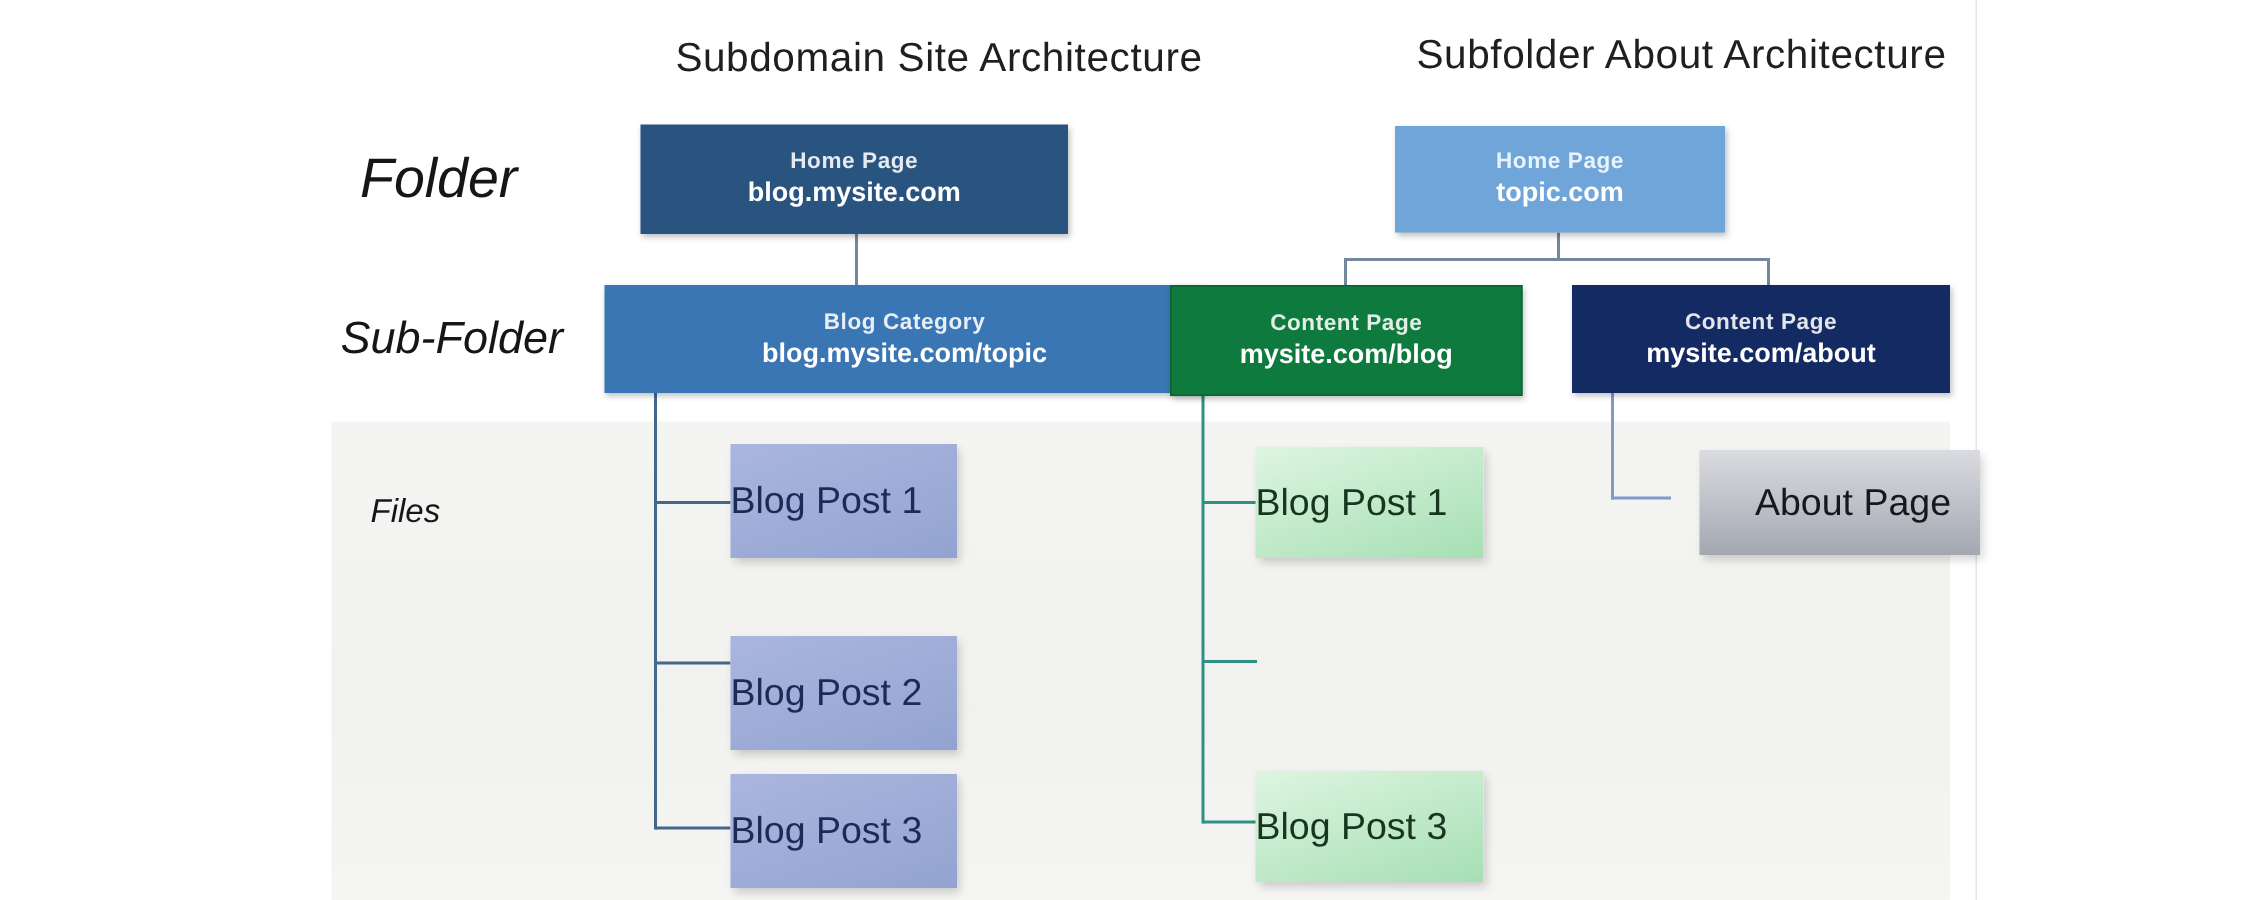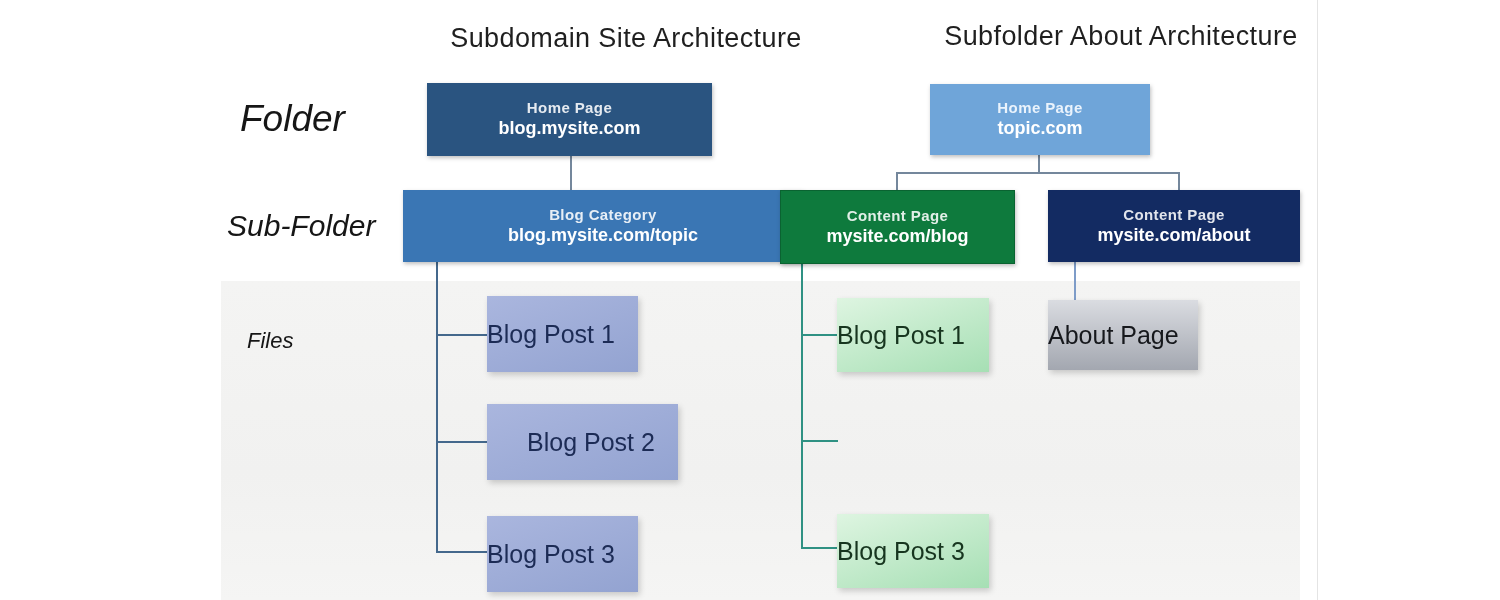--- a/index.html
+++ b/index.html
@@ -49,22 +49,23 @@
   }
   .post-left{
     left:487px;width:151px;height:76px;color:#1c2b55;
     background:linear-gradient(160deg,#aab6de 0%,#93a3d1 100%);
   }
   .post-right{
     left:837px;width:152px;height:74px;color:#17351f;
     background:linear-gradient(160deg,#def5e1 0%,#a6dfb4 100%);
   }
   .post-about{
-    left:1048px;top:300px;width:150px;height:70px;color:#16181c;
+    left:1133px;top:300px;width:150px;height:70px;color:#16181c;
     background:linear-gradient(180deg,#dadce1 0%,#a3a7b0 100%);
+    padding-left:37px;
   }
 </style>
 </head>
 <body>
 
 <div class="canvas">
 
   <div class="files-panel"></div>
   <div class="right-divider"></div>
 
@@ -96,21 +97,21 @@
     <div class="node-type">Home Page</div>
     <div class="node-url">blog.mysite.com</div>
   </div>
   <div class="node n-subdomain-category">
     <div class="node-type">Blog Category</div>
     <div class="node-url">blog.mysite.com/topic</div>
   </div>
   <div class="post post-left" style="top:296px;">
     <span>Blog Post 1</span>
   </div>
-  <div class="post post-left" style="top:404px;padding-left:40px;">
+  <div class="post post-left" style="top:424px;">
     <span>Blog Post 2</span>
   </div>
   <div class="post post-left" style="top:516px;">
     <span>Blog Post 3</span>
   </div>
 
   <div class="node n-subfolder-home">
     <div class="node-type">Home Page</div>
     <div class="node-url">topic.com</div>
   </div>

